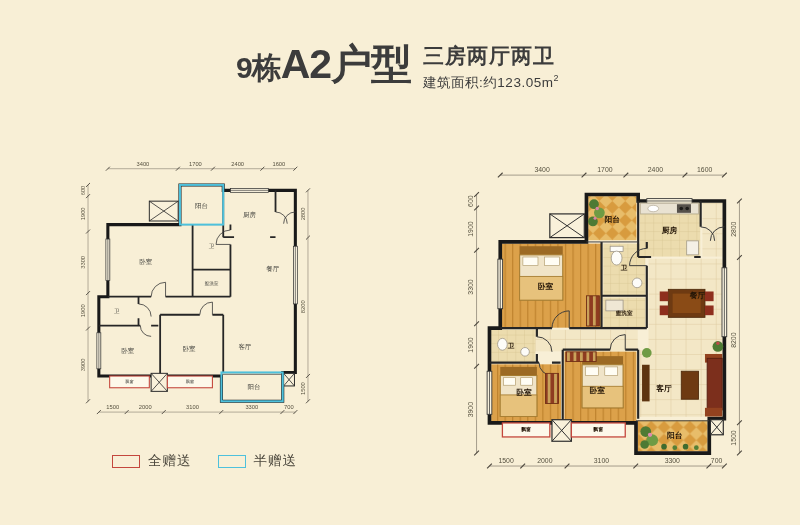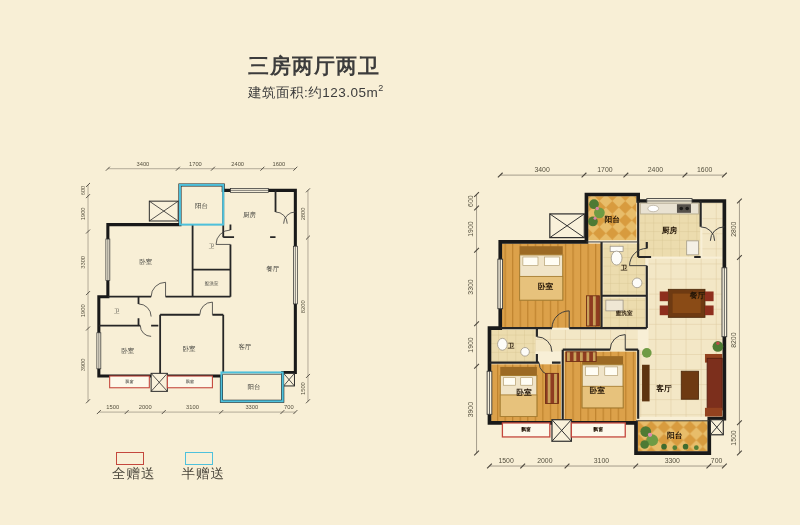--- a/index.html
+++ b/index.html
@@ -6,21 +6,21 @@
   body{
     width:800px;height:525px;position:relative;overflow:hidden;
     background:#f8efd6;
     font-family:"Liberation Sans","DejaVu Sans",sans-serif;
   }
   
   .header{position:absolute;left:236px;top:44px;display:flex;align-items:flex-start;}
   .title-main{color:#3c3c3c;font-weight:700;white-space:nowrap;line-height:1;}
   .title-building{font-size:30px;letter-spacing:-1px;}
   .title-unit{font-size:41px;letter-spacing:-1px;}
-  .title-side{margin-left:12px;margin-top:10px;color:#3c3c3c;}
+  .title-side{margin-left:12px;margin-top:0;color:#3c3c3c;}
   .subtitle{font-size:21px;font-weight:700;letter-spacing:1px;line-height:1.1;}
   .area-line{font-size:13.5px;font-weight:400;margin-top:6px;letter-spacing:.5px;}
   .area-line sup{font-size:9px;}
   
   .plan-svg{position:absolute;}
   #plan-left{left:70px;top:156px;}
   #plan-right{left:455px;top:160px;}
   .plan-svg{font-family:"Liberation Sans","DejaVu Sans",sans-serif;}
   .w3{stroke:#191919;stroke-width:3.4;fill:none;stroke-linejoin:miter;}
   .w2{stroke:#262626;stroke-width:2;fill:none;}
@@ -32,28 +32,31 @@
   .bay{fill:#fdf8ea;stroke:#c4473d;stroke-width:1.2;}
   .gift{fill:none;stroke:#4ec1dc;stroke-width:2.2;}
   .dim-line{stroke:#8a8274;stroke-width:.7;}
   .dim-tick{stroke:#4a453c;stroke-width:1;}
   .dim-text{font-size:6.4px;fill:#55503f;text-anchor:middle;}
   .room-label{text-anchor:middle;dominant-baseline:middle;}
   .variant-line .room-label{fill:#40403c;font-weight:400;}
   .variant-render .room-label{fill:#231507;font-weight:700;}
   
   .legend{position:absolute;left:112px;top:452px;display:flex;align-items:center;}
-  .legend-item{display:flex;align-items:center;margin-right:26px;flex-direction:column;}
+  .legend-item{display:flex;align-items:center;margin-right:26px;}
   .legend-swatch{width:26px;height:11px;border:1.6px solid #000;background:transparent;margin-right:8px;}
   .legend-label{font-size:13.5px;color:#4a463c;letter-spacing:1px;}
 </style>
 </head>
 <body>
 
 <div class="header">
+  <div class="title-main">
+    <span class="title-building">9栋</span><span class="title-unit">A2户型</span>
+  </div>
   <div class="title-side">
     <div class="subtitle">三房两厅两卫</div>
     <div class="area-line"><span>建筑面积:约123.05m</span><sup>2</sup></div>
   </div>
 </div>
 
 <svg id="plan-left" class="plan-svg variant-line" width="256" height="267" viewBox="-32 -26 284 296" xmlns="http://www.w3.org/2000/svg">
   <g class="floors"></g>
   <g class="walls">
   <path class="w3" d="M10,50 H90 V6 H138 V12 H218 V214 H204 V246 H136 V218 H0 V130 H10 Z"></path>

